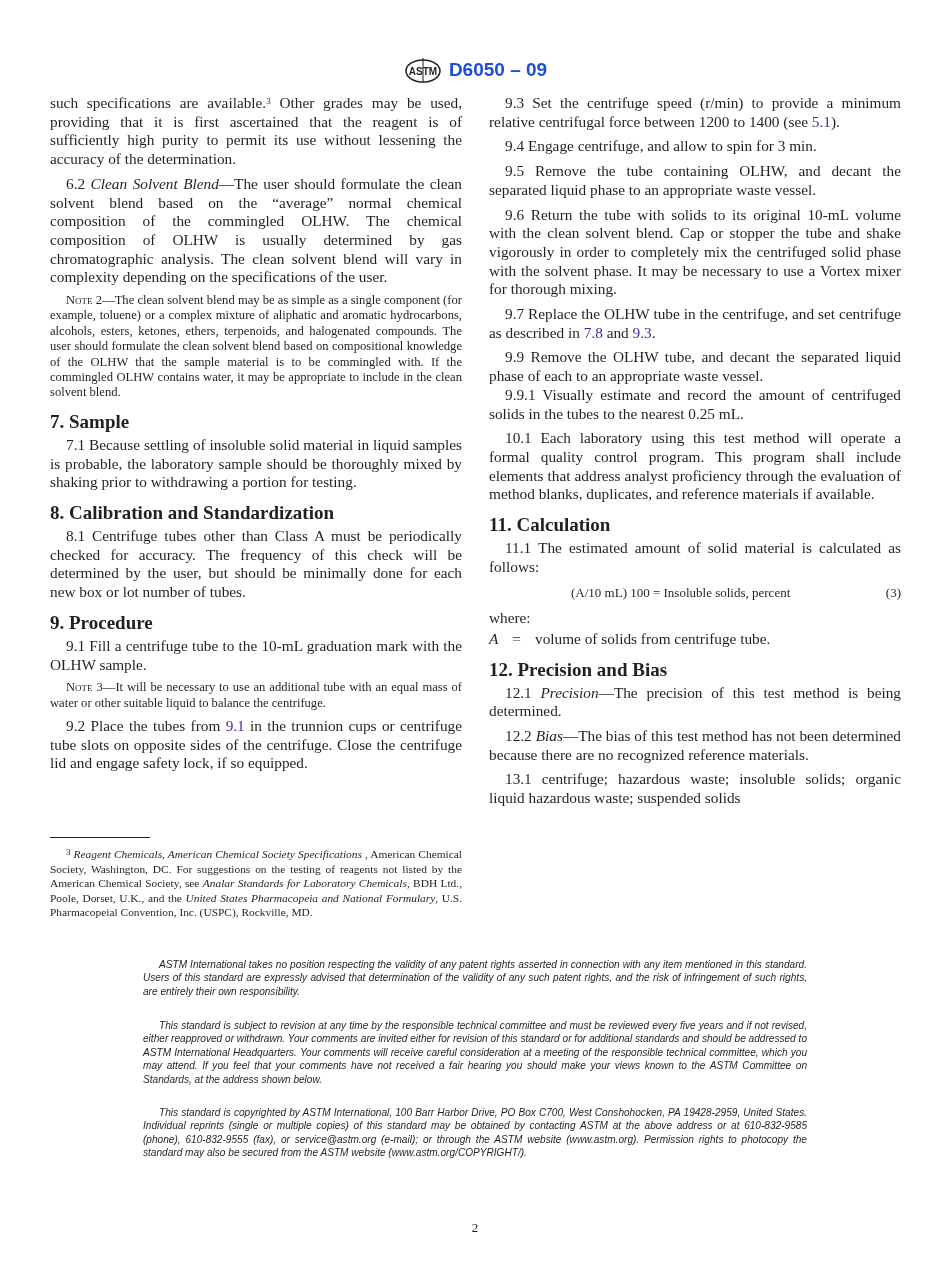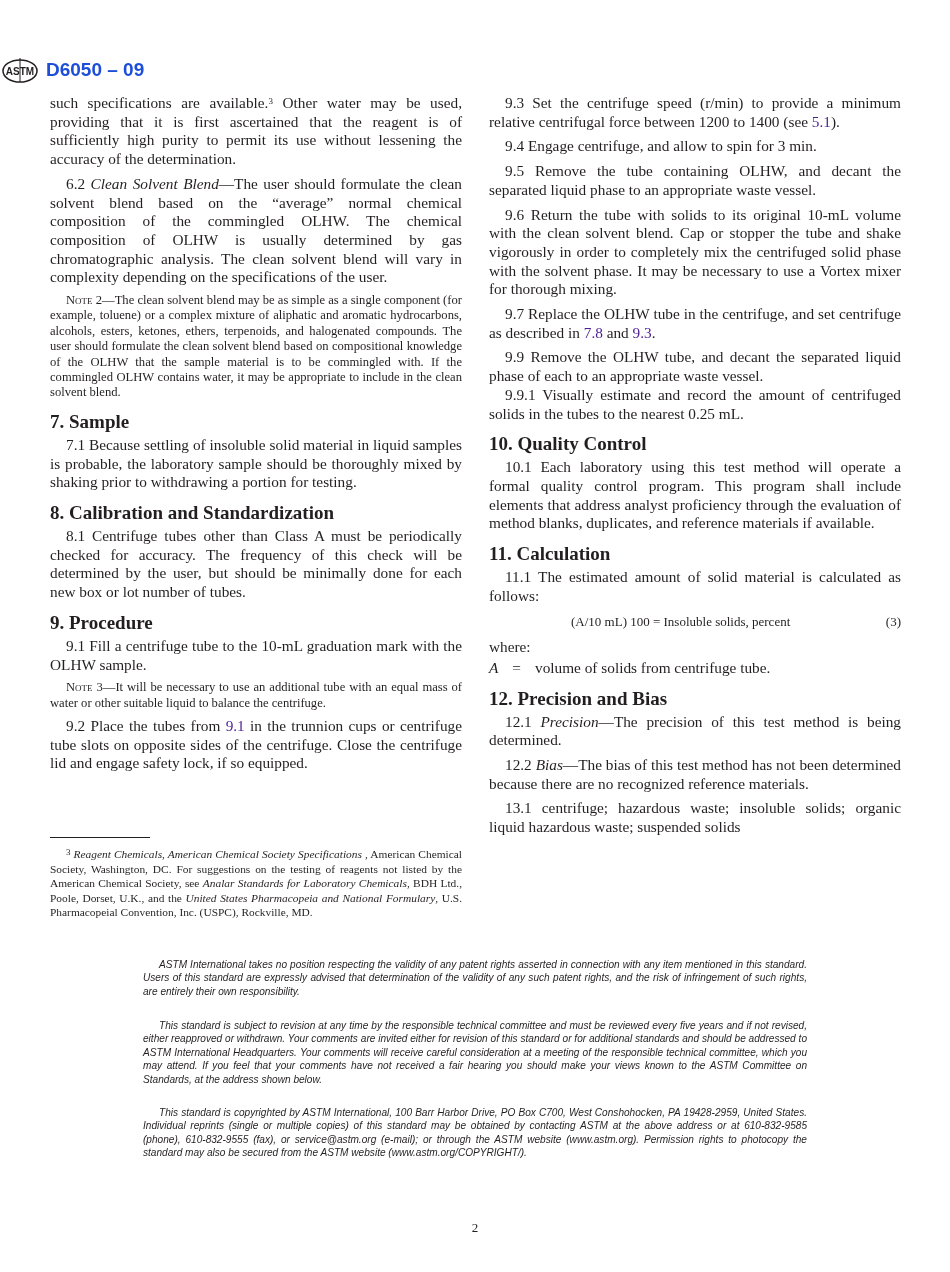--- a/index.html
+++ b/index.html
@@ -1,18 +1,18 @@
 <!DOCTYPE html>
 <html><head>
 <meta charset="utf-8">
 <style>
   html, body { margin: 0; padding: 0; background: #ffffff; }
   body { width: 950px; height: 1272px; position: relative; overflow: hidden;
          font-family: "Liberation Serif", "DejaVu Serif", serif; color: #231f20; }
-  .header { position: absolute; top: 56px; left: 0; width: 950px; text-align: left; }
+  .header { position: absolute; top: 56px; left: 0; width: 950px; text-align: center; }
   .header-inner { display: inline-flex; align-items: center; gap: 6px; }
   .logo { width: 40px; height: 28px; }
   .doc-id { font-family: "Liberation Sans", "DejaVu Sans", sans-serif; font-weight: bold; font-size: 19px; color: #1d4ed8; }
 
   .col { position: absolute; top: 94px; width: 412px; font-size: 15.3px; line-height: 18.7px; }
   .col.left { left: 50px; }
   .col.right { left: 489px; }
   .p { text-align: justify; text-indent: 16px; margin: 0 0 6px 0; }
   .p.noind { text-indent: 0; }
   .p.tight { margin-bottom: 0; }
@@ -45,21 +45,21 @@
     <svg class="logo" viewBox="0 0 40 28">
       <ellipse cx="20" cy="15" rx="17" ry="11" fill="none" stroke="#231f20" stroke-width="1.5"></ellipse>
       <text x="20" y="19" text-anchor="middle" font-family="Liberation Sans, sans-serif" font-weight="bold" font-size="10" fill="#231f20">ASTM</text>
       <line x1="20" y1="2" x2="20" y2="26" stroke="#231f20" stroke-width="1"></line>
     </svg>
     <span class="doc-id">D6050 – 09</span>
   </div>
 </div>
 
 <div class="col left">
-  <p class="p noind"><span>such specifications are available.</span><sup>3</sup><span> Other water may be used, providing that it is first ascertained that the reagent is of sufficiently high purity to permit its use without lessening the accuracy of the determination.</span></p>
+  <p class="p noind"><span>such specifications are available.</span><sup>3</sup><span> Other grades may be used, providing that it is first ascertained that the reagent is of sufficiently high purity to permit its use without lessening the accuracy of the determination.</span></p>
 
   <p class="p"><span>6.2 </span><span class="it">Clean Solvent Blend</span><span>—The user should formulate the clean solvent blend based on the “average” normal chemical composition of the commingled OLHW. The chemical composition of OLHW is usually determined by gas chromatographic analysis. The clean solvent blend will vary in complexity depending on the specifications of the user.</span></p>
 
   <p class="note"><span class="sc">Note</span><span> 2—The clean solvent blend may be as simple as a single component (for example, toluene) or a complex mixture of aliphatic and aromatic hydrocarbons, alcohols, esters, ketones, ethers, terpenoids, and halogenated compounds. The user should formulate the clean solvent blend based on compositional knowledge of the OLHW that the sample material is to be commingled with. If the commingled OLHW contains water, it may be appropriate to include in the clean solvent blend.</span></p>
 
   <h2>7.  Sample</h2>
   <p class="p">7.1 Because settling of insoluble solid material in liquid samples is probable, the laboratory sample should be thoroughly mixed by shaking prior to withdrawing a portion for testing.</p>
 
   <h2>8.  Calibration and Standardization</h2>
   <p class="p">8.1 Centrifuge tubes other than Class A must be periodically checked for accuracy. The frequency of this check will be determined by the user, but should be minimally done for each new box or lot number of tubes.</p>
@@ -75,21 +75,20 @@
 
 <div class="col right">
   <p class="p"><span>9.3 Set the centrifuge speed (r/min) to provide a minimum relative centrifugal force between 1200 to 1400 (see </span><span class="link">5.1</span><span>).</span></p>
   <p class="p">9.4 Engage centrifuge, and allow to spin for 3 min.</p>
   <p class="p">9.5 Remove the tube containing OLHW, and decant the separated liquid phase to an appropriate waste vessel.</p>
   <p class="p">9.6 Return the tube with solids to its original 10-mL volume with the clean solvent blend. Cap or stopper the tube and shake vigorously in order to completely mix the centrifuged solid phase with the solvent phase. It may be necessary to use a Vortex mixer for thorough mixing.</p>
   <p class="p"><span>9.7 Replace the OLHW tube in the centrifuge, and set centrifuge as described in </span><span class="link">7.8</span><span> and </span><span class="link">9.3</span><span>.</span></p>
   <p class="p tight">9.9 Remove the OLHW tube, and decant the separated liquid phase of each to an appropriate waste vessel.</p>
   <p class="p">9.9.1 Visually estimate and record the amount of centrifuged solids in the tubes to the nearest 0.25 mL.</p>
 
-  <h2>10.  Quality Control</h2>
   <p class="p">10.1 Each laboratory using this test method will operate a formal quality control program. This program shall include elements that address analyst proficiency through the evaluation of method blanks, duplicates, and reference materials if available.</p>
 
   <h2>11.  Calculation</h2>
   <p class="p">11.1 The estimated amount of solid material is calculated as follows:</p>
   <div class="eq">
     <span class="formula">(A/10 mL) 100 = Insoluble solids, percent</span>
     <span>(3)</span>
   </div>
   <div>where:</div>
   <div class="where-def">

